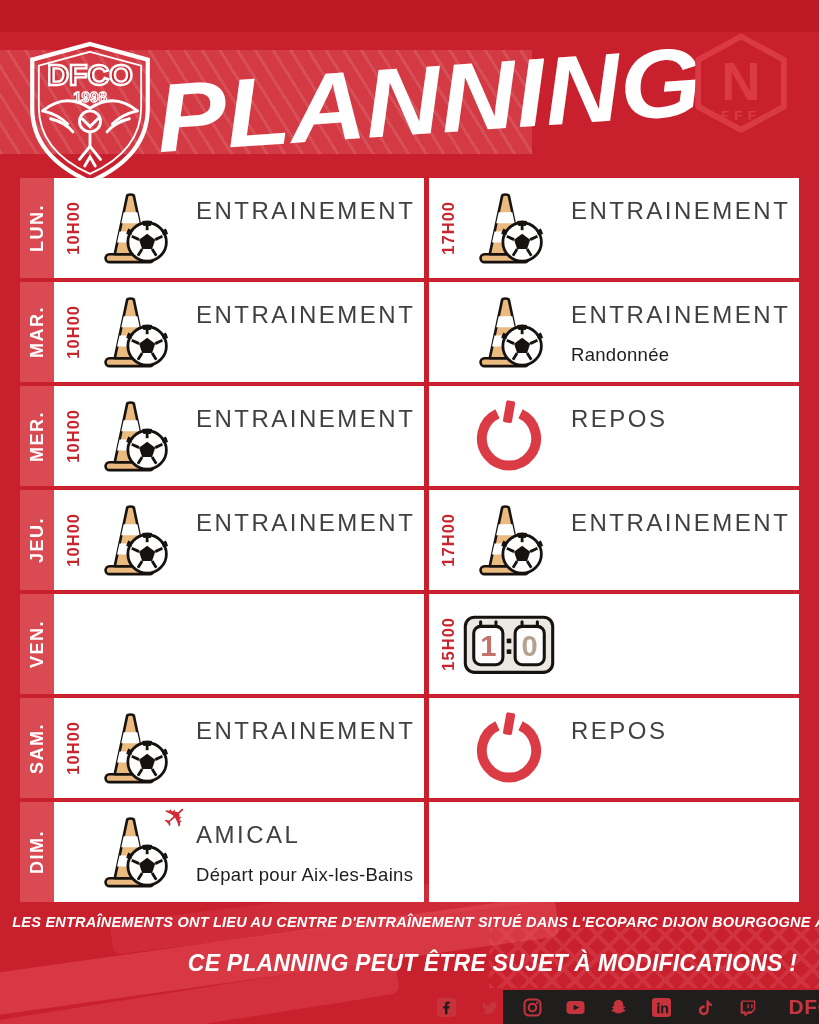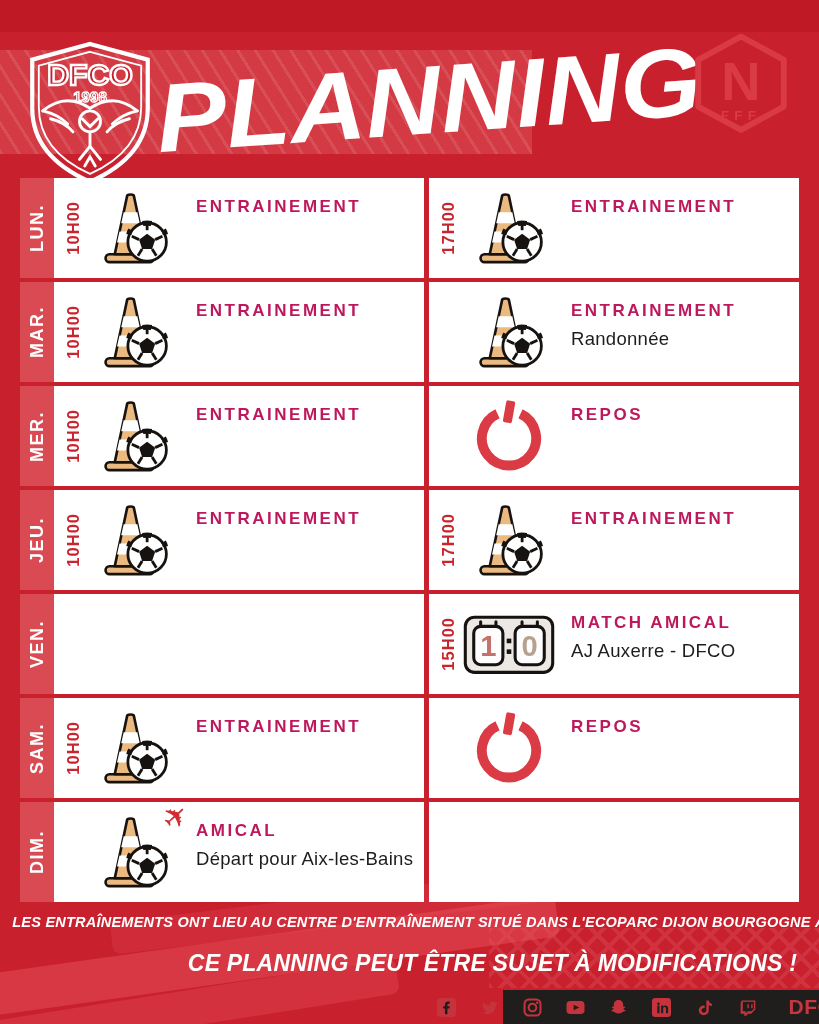--- a/index.html
+++ b/index.html
@@ -31,22 +31,22 @@
   .card{flex:1 1 0;background:#fff;display:flex;align-items:center;padding-left:4px;box-sizing:border-box;}
   .c-right{margin-left:5px;}
   .time{width:30px;flex:0 0 auto;display:flex;align-items:center;justify-content:center;}
   .time b{writing-mode:vertical-rl;transform:rotate(180deg);color:#C9252F;font-weight:800;font-size:16.5px;letter-spacing:1px;}
   .icnbox{width:92px;height:92px;flex:0 0 auto;display:flex;align-items:center;justify-content:center;position:relative;}
   .icn{width:84px;height:84px;}
   .icn-power{width:74px;height:74px;}
   .icn-score{width:102px;height:74px;}
   .plane{position:absolute;top:-4px;right:-8px;font-size:30px;color:#D02A33;transform:rotate(-42deg);line-height:1;}
   .txt{margin-left:16px;align-self:center;height:64px;display:flex;flex-direction:column;justify-content:flex-start;padding-top:4px;}
-  .title{font-size:17px;font-weight:700;color:#be185d;letter-spacing:2.5px;line-height:1.05;white-space:nowrap;}
-  .sub{font-size:18.5px;font-weight:500;color:#1D1D1D;letter-spacing:.3px;margin-top:8px;white-space:nowrap;}
+  .title{font-size:24px;font-weight:400;color:#404040;letter-spacing:2.5px;line-height:1.05;white-space:nowrap;}
+  .sub{font-size:18.5px;font-weight:500;color:#1D1D1D;letter-spacing:.3px;margin-top:17px;white-space:nowrap;}
 
   
   .note{position:absolute;left:0;right:0;top:913px;text-align:center;color:#fff;font-size:15px;font-weight:700;font-style:italic;letter-spacing:.2px;z-index:2;white-space:nowrap;transform:scaleX(.97);}
   .warning{position:absolute;right:22px;top:950px;color:#fff;font-size:23px;font-weight:800;font-style:italic;letter-spacing:.2px;z-index:2;white-space:nowrap;}
   .socialbar{position:absolute;right:0;bottom:0;width:316px;height:34px;background:#201D1D;display:flex;align-items:center;justify-content:center;gap:24px;z-index:3;padding:0 6px;box-sizing:border-box;}
   .sic{width:19px;height:19px;flex:0 0 auto;}
   .site{margin-left:8px;font-size:21px;font-weight:800;color:#C7363E;letter-spacing:.5px;}
 </style>
 </head>
 <body>
@@ -266,24 +266,20 @@
             <rect x="3" y="8" width="114" height="72" rx="12" fill="#ECE8E3" stroke="#16120F" stroke-width="4"></rect>
             <rect x="14" y="20" width="38" height="50" rx="9" fill="#FDFDFD" stroke="#16120F" stroke-width="4"></rect>
             <rect x="68" y="20" width="38" height="50" rx="9" fill="#FDFDFD" stroke="#16120F" stroke-width="4"></rect>
             <path d="M23 20 v-6 M43 20 v-6 M77 20 v-6 M97 20 v-6" stroke="#16120F" stroke-width="4" stroke-linecap="round"></path>
             <rect x="57" y="36" width="6" height="6" fill="#16120F"></rect>
             <rect x="57" y="50" width="6" height="6" fill="#16120F"></rect>
             <text x="33" y="59" text-anchor="middle" font-family="Liberation Sans, sans-serif" font-size="38" font-weight="bold" fill="#C4706B">1</text>
             <text x="87" y="59" text-anchor="middle" font-family="Liberation Sans, sans-serif" font-size="38" font-weight="bold" fill="#B5A18E">0</text>
           </svg>
         </span>
-        <div class="txt">
-            <div class="title">MATCH AMICAL</div>
-            <div class="sub">AJ Auxerre - DFCO</div>
-          </div>
       </div>
     </div>
 
     <div class="row">
       <div class="day">
           <span>SAM.</span>
         </div>
       <div class="card c-left">
         <span class="time">
             <b>10H00</b>

